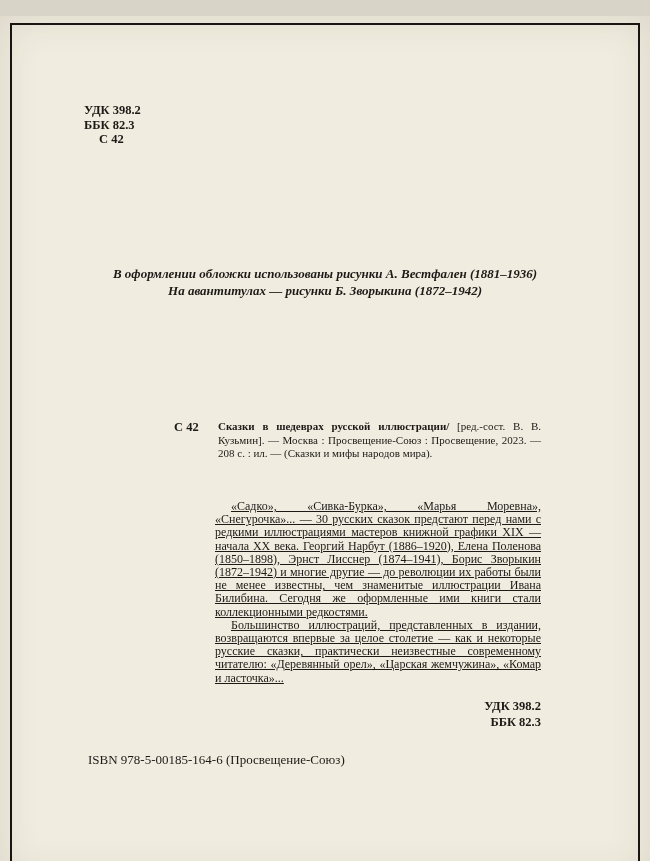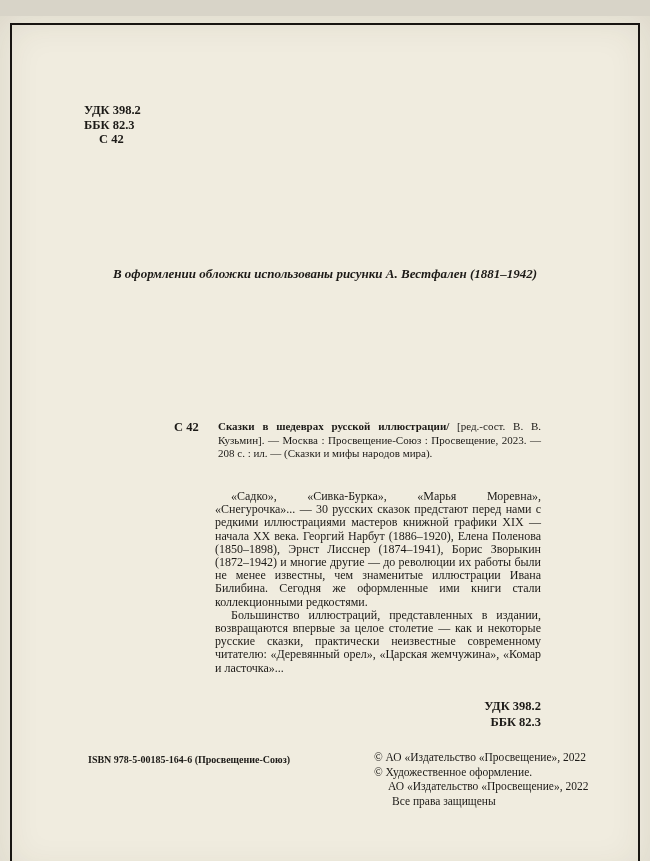--- a/index.html
+++ b/index.html
@@ -74,25 +74,26 @@
     top: 456px;
     width: 323px;
     text-align: center;
     font-size: 12px;
     line-height: 14.5px;
   }
 
   .annotation {
     position: absolute;
     left: 215px;
-    top: 474px;
+    top: 484px;
     width: 326px;
     font-size: 12px;
     line-height: 13.2px;
     text-align: justify;
+    text-decoration: underline;
   }
   .annotation p {
     margin: 0;
     text-indent: 16px;
   }
 
   .bottom-codes {
     position: absolute;
     left: 340px;
     top: 683px;
@@ -100,22 +101,22 @@
     text-align: right;
     font-size: 12.5px;
     font-weight: bold;
     line-height: 15.5px;
   }
 
   .footer-isbn {
     position: absolute;
     left: 88px;
     top: 736px;
-    font-size: 10px;
-    font-weight: bold;
+    font-size: 13px;
+    font-weight: normal;
     line-height: 16.5px;
     white-space: nowrap;
   }
 
   .footer-copyright {
     position: absolute;
     left: 374px;
     top: 734px;
     font-size: 11.5px;
     line-height: 14.5px;
@@ -130,21 +131,22 @@
 <div class="page">
   <div class="frame"></div>
 
   <div class="top-codes">
     <div>УДК 398.2</div>
     <div>ББК 82.3</div>
     <div class="code-indent">С 42</div>
   </div>
 
   <div class="cover-note">
-    <div>В оформлении обложки использованы рисунки А. Вестфален (1881–1942)</div>
+    <div>В оформлении обложки использованы рисунки А. Вестфален (1881–1936)</div>
+    <div>На авантитулах — рисунки Б. Зворыкина (1872–1942)</div>
   </div>
 
   <div class="catalog-code">С 42</div>
 
   <div class="catalog-text">
     <span class="bold">Сказки в шедеврах русской иллюстрации/</span><span> [ред.-сост. В. В. Кузьмин]. — Москва : Просвещение-Союз : Просвещение, 2023. — 208 с. : ил. — (Сказки и мифы народов мира).</span>
   </div>
 
 
   <div class="annotation">
@@ -154,19 +156,13 @@
 
   <div class="bottom-codes">
     <div>УДК 398.2</div>
     <div>ББК 82.3</div>
   </div>
 
   <div class="footer-isbn">
     <div>ISBN 978-5-00185-164-6 (Просвещение-Союз)</div>
   </div>
 
-  <div class="footer-copyright">
-    <div>© АО «Издательство «Просвещение», 2022</div>
-    <div>© Художественное оформление.</div>
-    <div class="indent-1">АО «Издательство «Просвещение», 2022</div>
-    <div class="indent-2">Все права защищены</div>
-  </div>
 </div>
 
 </body></html>

